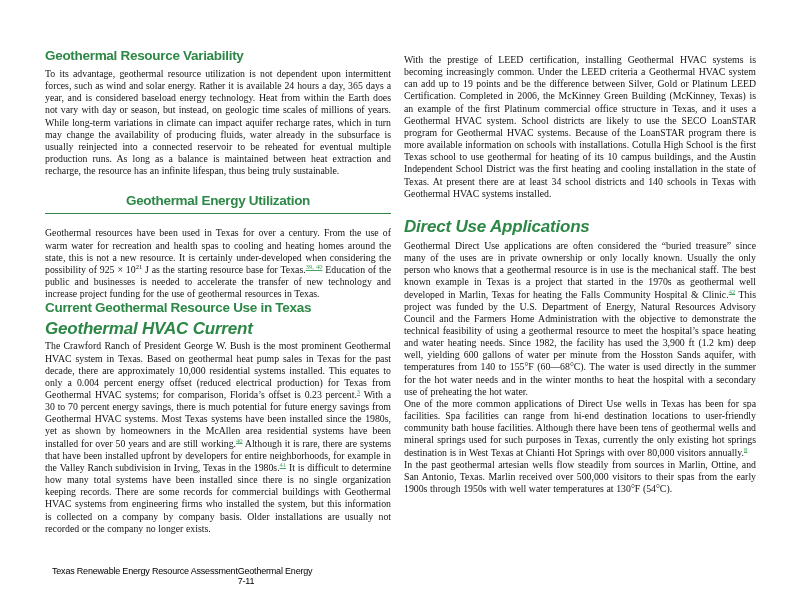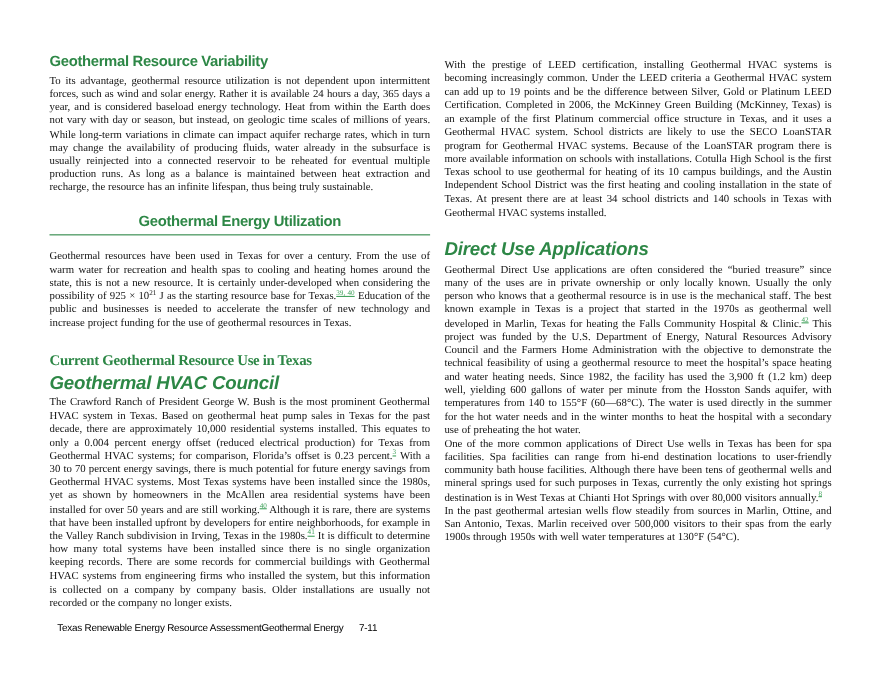--- a/index.html
+++ b/index.html
@@ -16,56 +16,56 @@
     font-size:9.8px;line-height:12.15px;text-align:justify;margin:0;
     word-spacing:0.2px;
   }
   h1.sec{
     font-family:"Liberation Sans", sans-serif;font-weight:bold;
     font-size:13.5px;line-height:16px;color:#2d8746;margin:0 0 4px 0;
     letter-spacing:-0.3px;
   }
   h1.sec.ruled{border-bottom:1.6px solid #2d8746;padding-bottom:4px;margin-bottom:13px;}
   h1.sec.mt{margin-top:16px;text-align:center;}
-  h1.sec.mt2{margin-top:20px;margin-bottom:0;font-family:Liberation Serif, serif;}
+  h1.sec.mt2{margin-top:0;margin-bottom:0;}
   h2.subsec{
     font-family:"Liberation Sans", sans-serif;font-weight:bold;font-style:italic;
     font-size:17px;line-height:14px;color:#2d8746;margin:6px 0 4px 0;
     letter-spacing:-0.2px;
   }
   h2.subsec.mt{margin-top:20px;margin-bottom:6px;}
   .gap12{margin-top:12px;}
   .gap11{margin-top:11px;}
   sup.sup{font-size:6.5px;line-height:0;color:#111;}
   sup.ref{
     font-size:6.5px;line-height:0;color:#44a35e;
     text-decoration:underline;cursor:pointer;
   }
   .footer{
     position:absolute;left:52px;right:36px;top:566px;
     display:flex;justify-content:flex-start;align-items:baseline;
     font-family:"Liberation Sans", sans-serif;font-size:9px;color:#000;
     letter-spacing:-0.2px;
   }
-  .footer .right{display:flex;gap:14px;}
+  .footer .right{display:flex;flex-direction:column;}
 </style>
 </head>
 <body>
 
 <div class="page">
 
   <div class="col col-left">
     <h1 class="sec">Geothermal Resource Variability</h1>
     <p class="body">To its advantage, geothermal resource utilization is not dependent upon intermittent forces, such as wind and solar energy. Rather it is available 24 hours a day, 365 days a year, and is considered baseload energy technology. Heat from within the Earth does not vary with day or season, but instead, on geologic time scales of millions of years. While long-term variations in climate can impact aquifer recharge rates, which in turn may change the availability of producing fluids, water already in the subsurface is usually reinjected into a connected reservoir to be reheated for eventual multiple production runs. As long as a balance is maintained between heat extraction and recharge, the resource has an infinite lifespan, thus being truly sustainable.</p>
 
     <h1 class="sec ruled mt">Geothermal Energy Utilization</h1>
     <p class="body">Geothermal resources have been used in Texas for over a century. From the use of warm water for recreation and health spas to cooling and heating homes around the state, this is not a new resource. It is certainly under-developed when considering the possibility of 925 × 10<sup class="sup">21</sup> J as the starting resource base for Texas.<sup class="ref">39, 40</sup> Education of the public and businesses is needed to accelerate the transfer of new technology and increase project funding for the use of geothermal resources in Texas.</p>
 
     <h1 class="sec mt2">Current Geothermal Resource Use in Texas</h1>
-    <h2 class="subsec">Geothermal HVAC Council</h2>
+    <h2 class="subsec">Geothermal HVAC Current</h2>
     <p class="body">The Crawford Ranch of President George W. Bush is the most prominent Geothermal HVAC system in Texas. Based on geothermal heat pump sales in Texas for the past decade, there are approximately 10,000 residential systems installed. This equates to only a 0.004 percent energy offset (reduced electrical production) for Texas from Geothermal HVAC systems; for comparison, Florida’s offset is 0.23 percent.<sup class="ref">3</sup> With a 30 to 70 percent energy savings, there is much potential for future energy savings from Geothermal HVAC systems. Most Texas systems have been installed since the 1980s, yet as shown by homeowners in the McAllen area residential systems have been installed for over 50 years and are still working.<sup class="ref">40</sup> Although it is rare, there are systems that have been installed upfront by developers for entire neighborhoods, for example in the Valley Ranch subdivision in Irving, Texas in the 1980s.<sup class="ref">41</sup> It is difficult to determine how many total systems have been installed since there is no single organization keeping records. There are some records for commercial buildings with Geothermal HVAC systems from engineering firms who installed the system, but this information is collected on a company by company basis. Older installations are usually not recorded or the company no longer exists.</p>
   </div>
 
   <div class="col col-right">
     <p class="body">With the prestige of LEED certification, installing Geothermal HVAC systems is becoming increasingly common. Under the LEED criteria a Geothermal HVAC system can add up to 19 points and be the difference between Silver, Gold or Platinum LEED Certification. Completed in 2006, the McKinney Green Building (McKinney, Texas) is an example of the first Platinum commercial office structure in Texas, and it uses a Geothermal HVAC system. School districts are likely to use the SECO LoanSTAR program for Geothermal HVAC systems. Because of the LoanSTAR program there is more available information on schools with installations. Cotulla High School is the first Texas school to use geothermal for heating of its 10 campus buildings, and the Austin Independent School District was the first heating and cooling installation in the state of Texas. At present there are at least 34 school districts and 140 schools in Texas with Geothermal HVAC systems installed.</p>
 
     <h2 class="subsec mt">Direct Use Applications</h2>
     <p class="body">Geothermal Direct Use applications are often considered the “buried treasure” since many of the uses are in private ownership or only locally known. Usually the only person who knows that a geothermal resource is in use is the mechanical staff. The best known example in Texas is a project that started in the 1970s as geothermal well developed in Marlin, Texas for heating the Falls Community Hospital &amp; Clinic.<sup class="ref">42</sup> This project was funded by the U.S. Department of Energy, Natural Resources Advisory Council and the Farmers Home Administration with the objective to demonstrate the technical feasibility of using a geothermal resource to meet the hospital’s space heating and water heating needs. Since 1982, the facility has used the 3,900 ft (1.2 km) deep well, yielding 600 gallons of water per minute from the Hosston Sands aquifer, with temperatures from 140 to 155°F (60—68°C). The water is used directly in the summer for the hot water needs and in the winter months to heat the hospital with a secondary use of preheating the hot water.</p>
 
     <p class="body gap12">One of the more common applications of Direct Use wells in Texas has been for spa facilities. Spa facilities can range from hi-end destination locations to user-friendly community bath house facilities. Although there have been tens of geothermal wells and mineral springs used for such purposes in Texas, currently the only existing hot springs destination is in West Texas at Chianti Hot Springs with over 80,000 visitors annually.<sup class="ref">8</sup></p>

